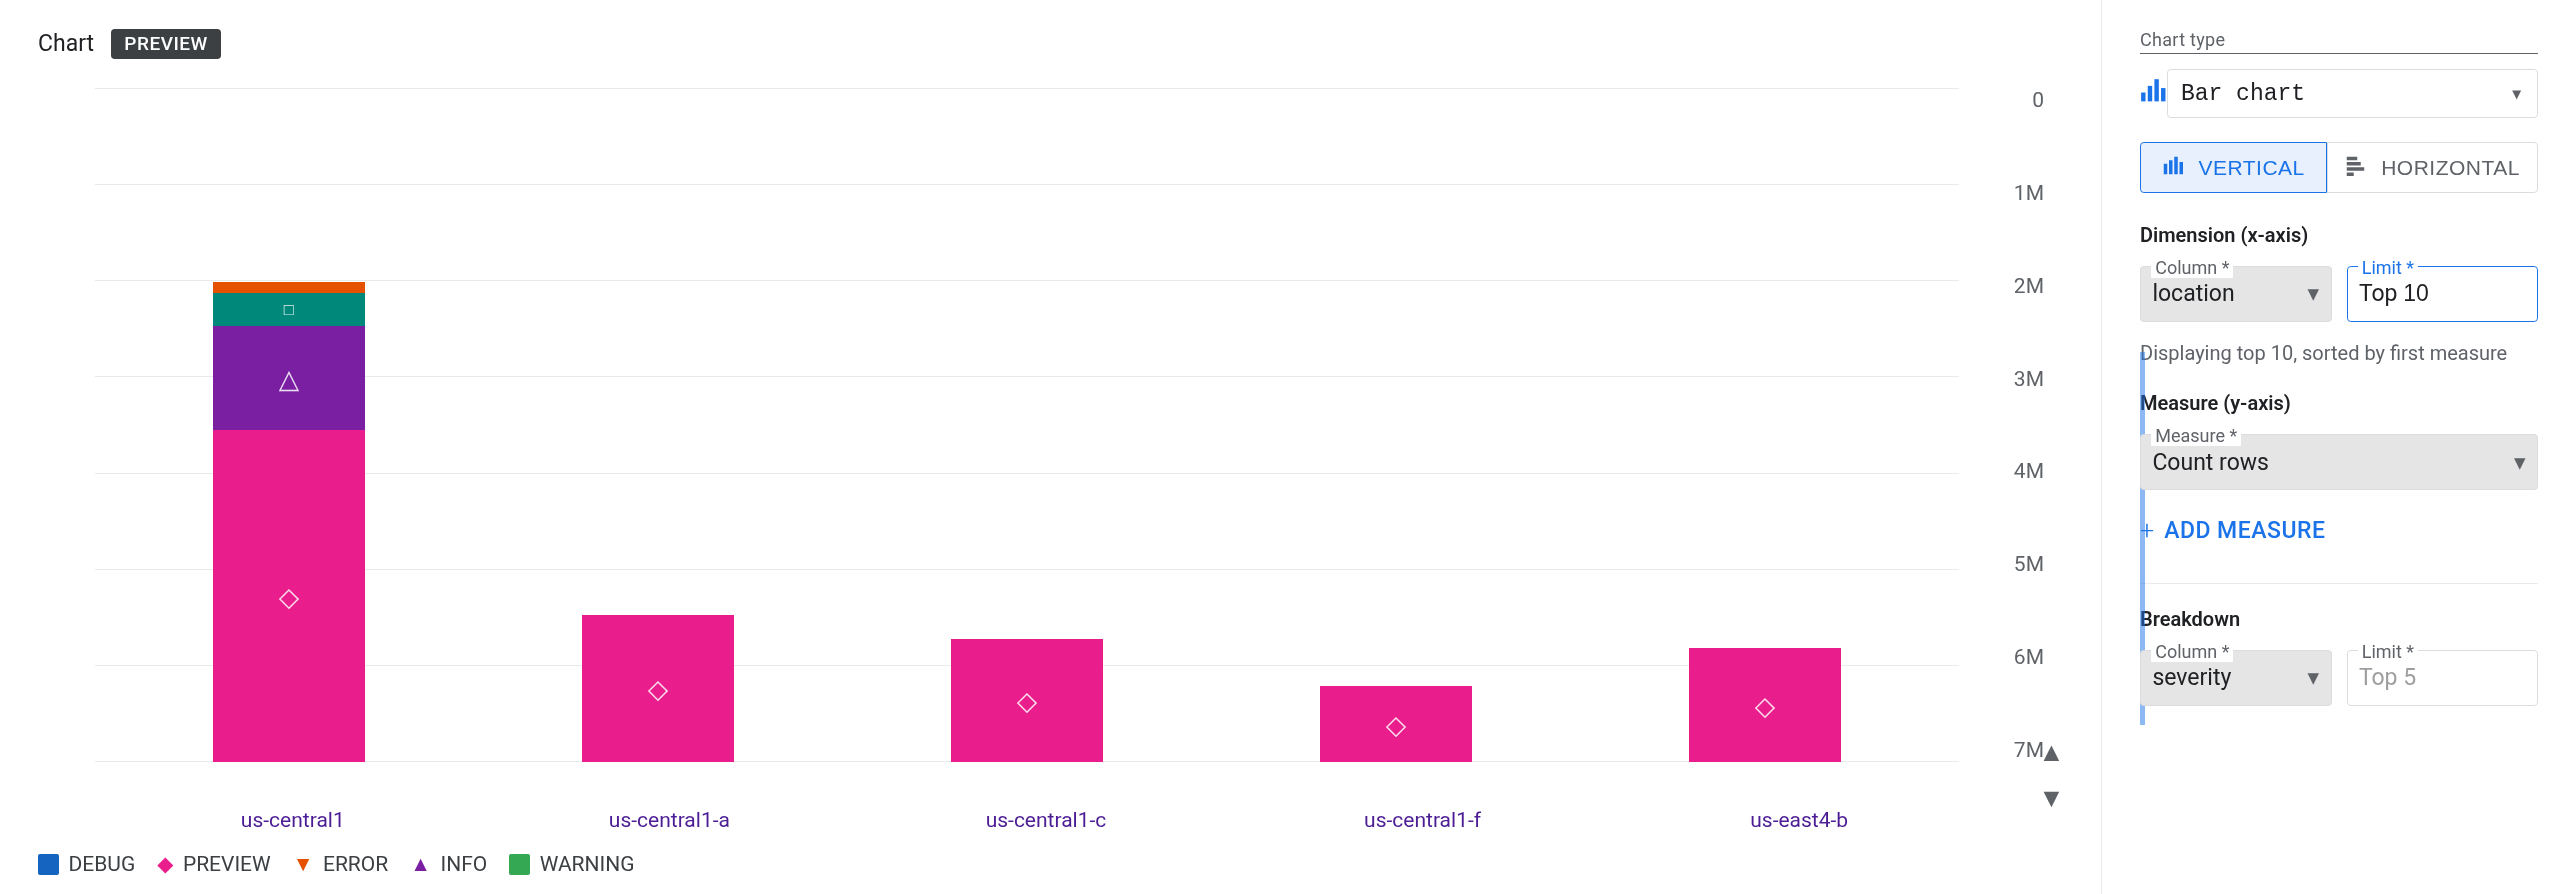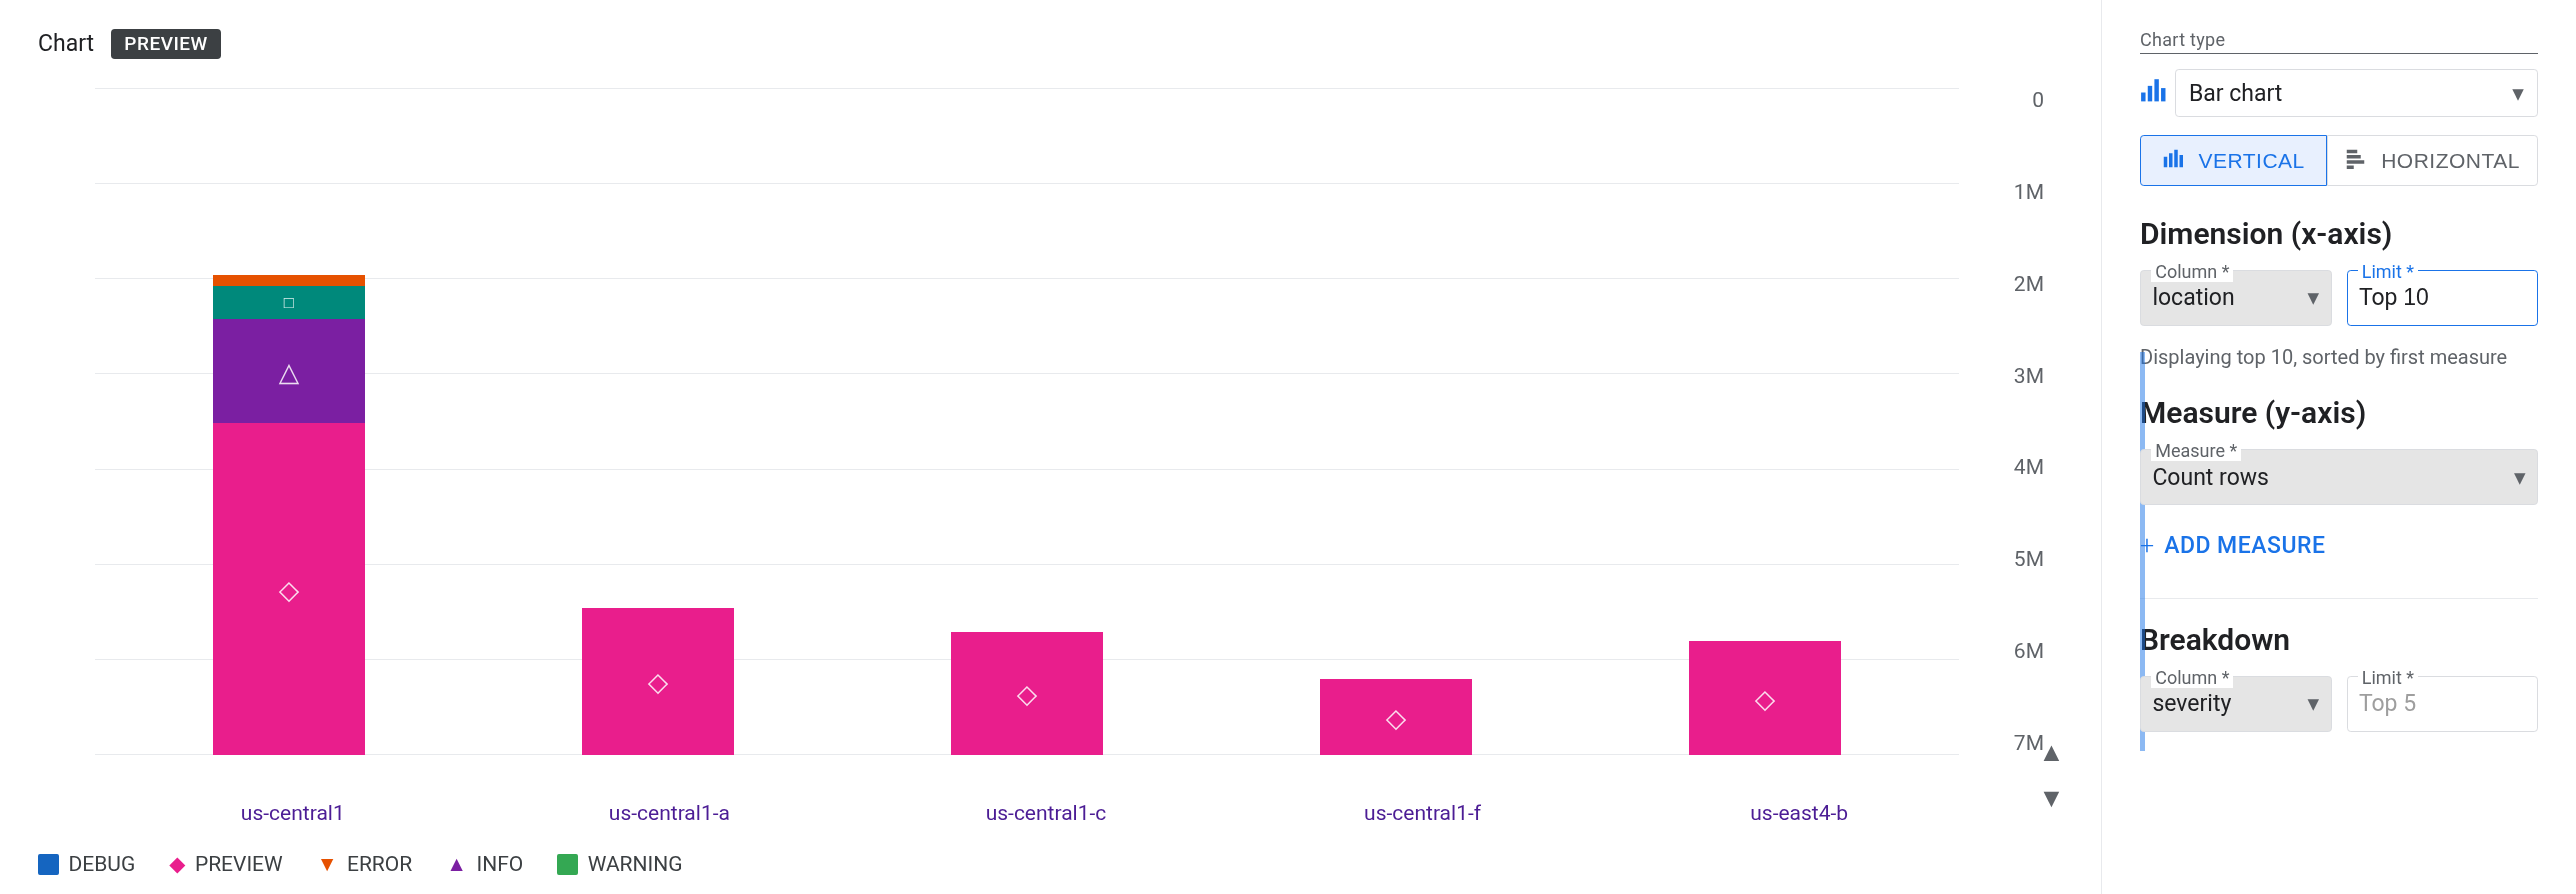--- a/index.html
+++ b/index.html
@@ -148,22 +148,22 @@
       flex: 1;
       text-align: center;
       font-size: 21px;
       color: #4c1d95;
     }
 
     
     .legend {
       display: flex;
       align-items: center;
-      gap: 34px;
-      margin-top: 27px;
+      gap: 22px;
+      margin-top: 20px;
       flex-wrap: wrap;
     }
 
     .legend-item {
       display: flex;
       align-items: center;
       gap: 9.5px;
       font-size: 21px;
       color: #3c4043;
     }
@@ -212,22 +212,23 @@
       border-bottom: 0.9px solid #5f6368;
       padding-bottom: 3.8px;
       margin-bottom: 15px;
       letter-spacing: 0.3px;
     }
 
     
     .chart-type-row {
       display: flex;
       align-items: center;
-      gap: 8px;
-      margin-bottom: 18px;
+      gap: 0;
+      margin-bottom: 24px;
+      font-family: Liberation Mono, monospace;
     }
 
     .dropdown-row {
       display: flex;
       align-items: center;
       border: 0.9px solid #dadce0;
       border-radius: 3.8px;
       padding: 9.5px 13.3px;
       font-size: 23px;
       color: #202124;
@@ -276,21 +277,21 @@
     .orient-btn:first-child {
       border-radius: 3.8px 0 0 3.8px;
     }
 
     .orient-btn:last-child {
       border-radius: 0 3.8px 3.8px 0;
     }
 
     
     .section-title {
-      font-size: 30px;
+      font-size: 20px;
       font-weight: 600;
       color: #202124;
       margin-bottom: 19px;
     }
 
     
     .field-row {
       display: flex;
       gap: 15px;
       margin-bottom: 19px;

